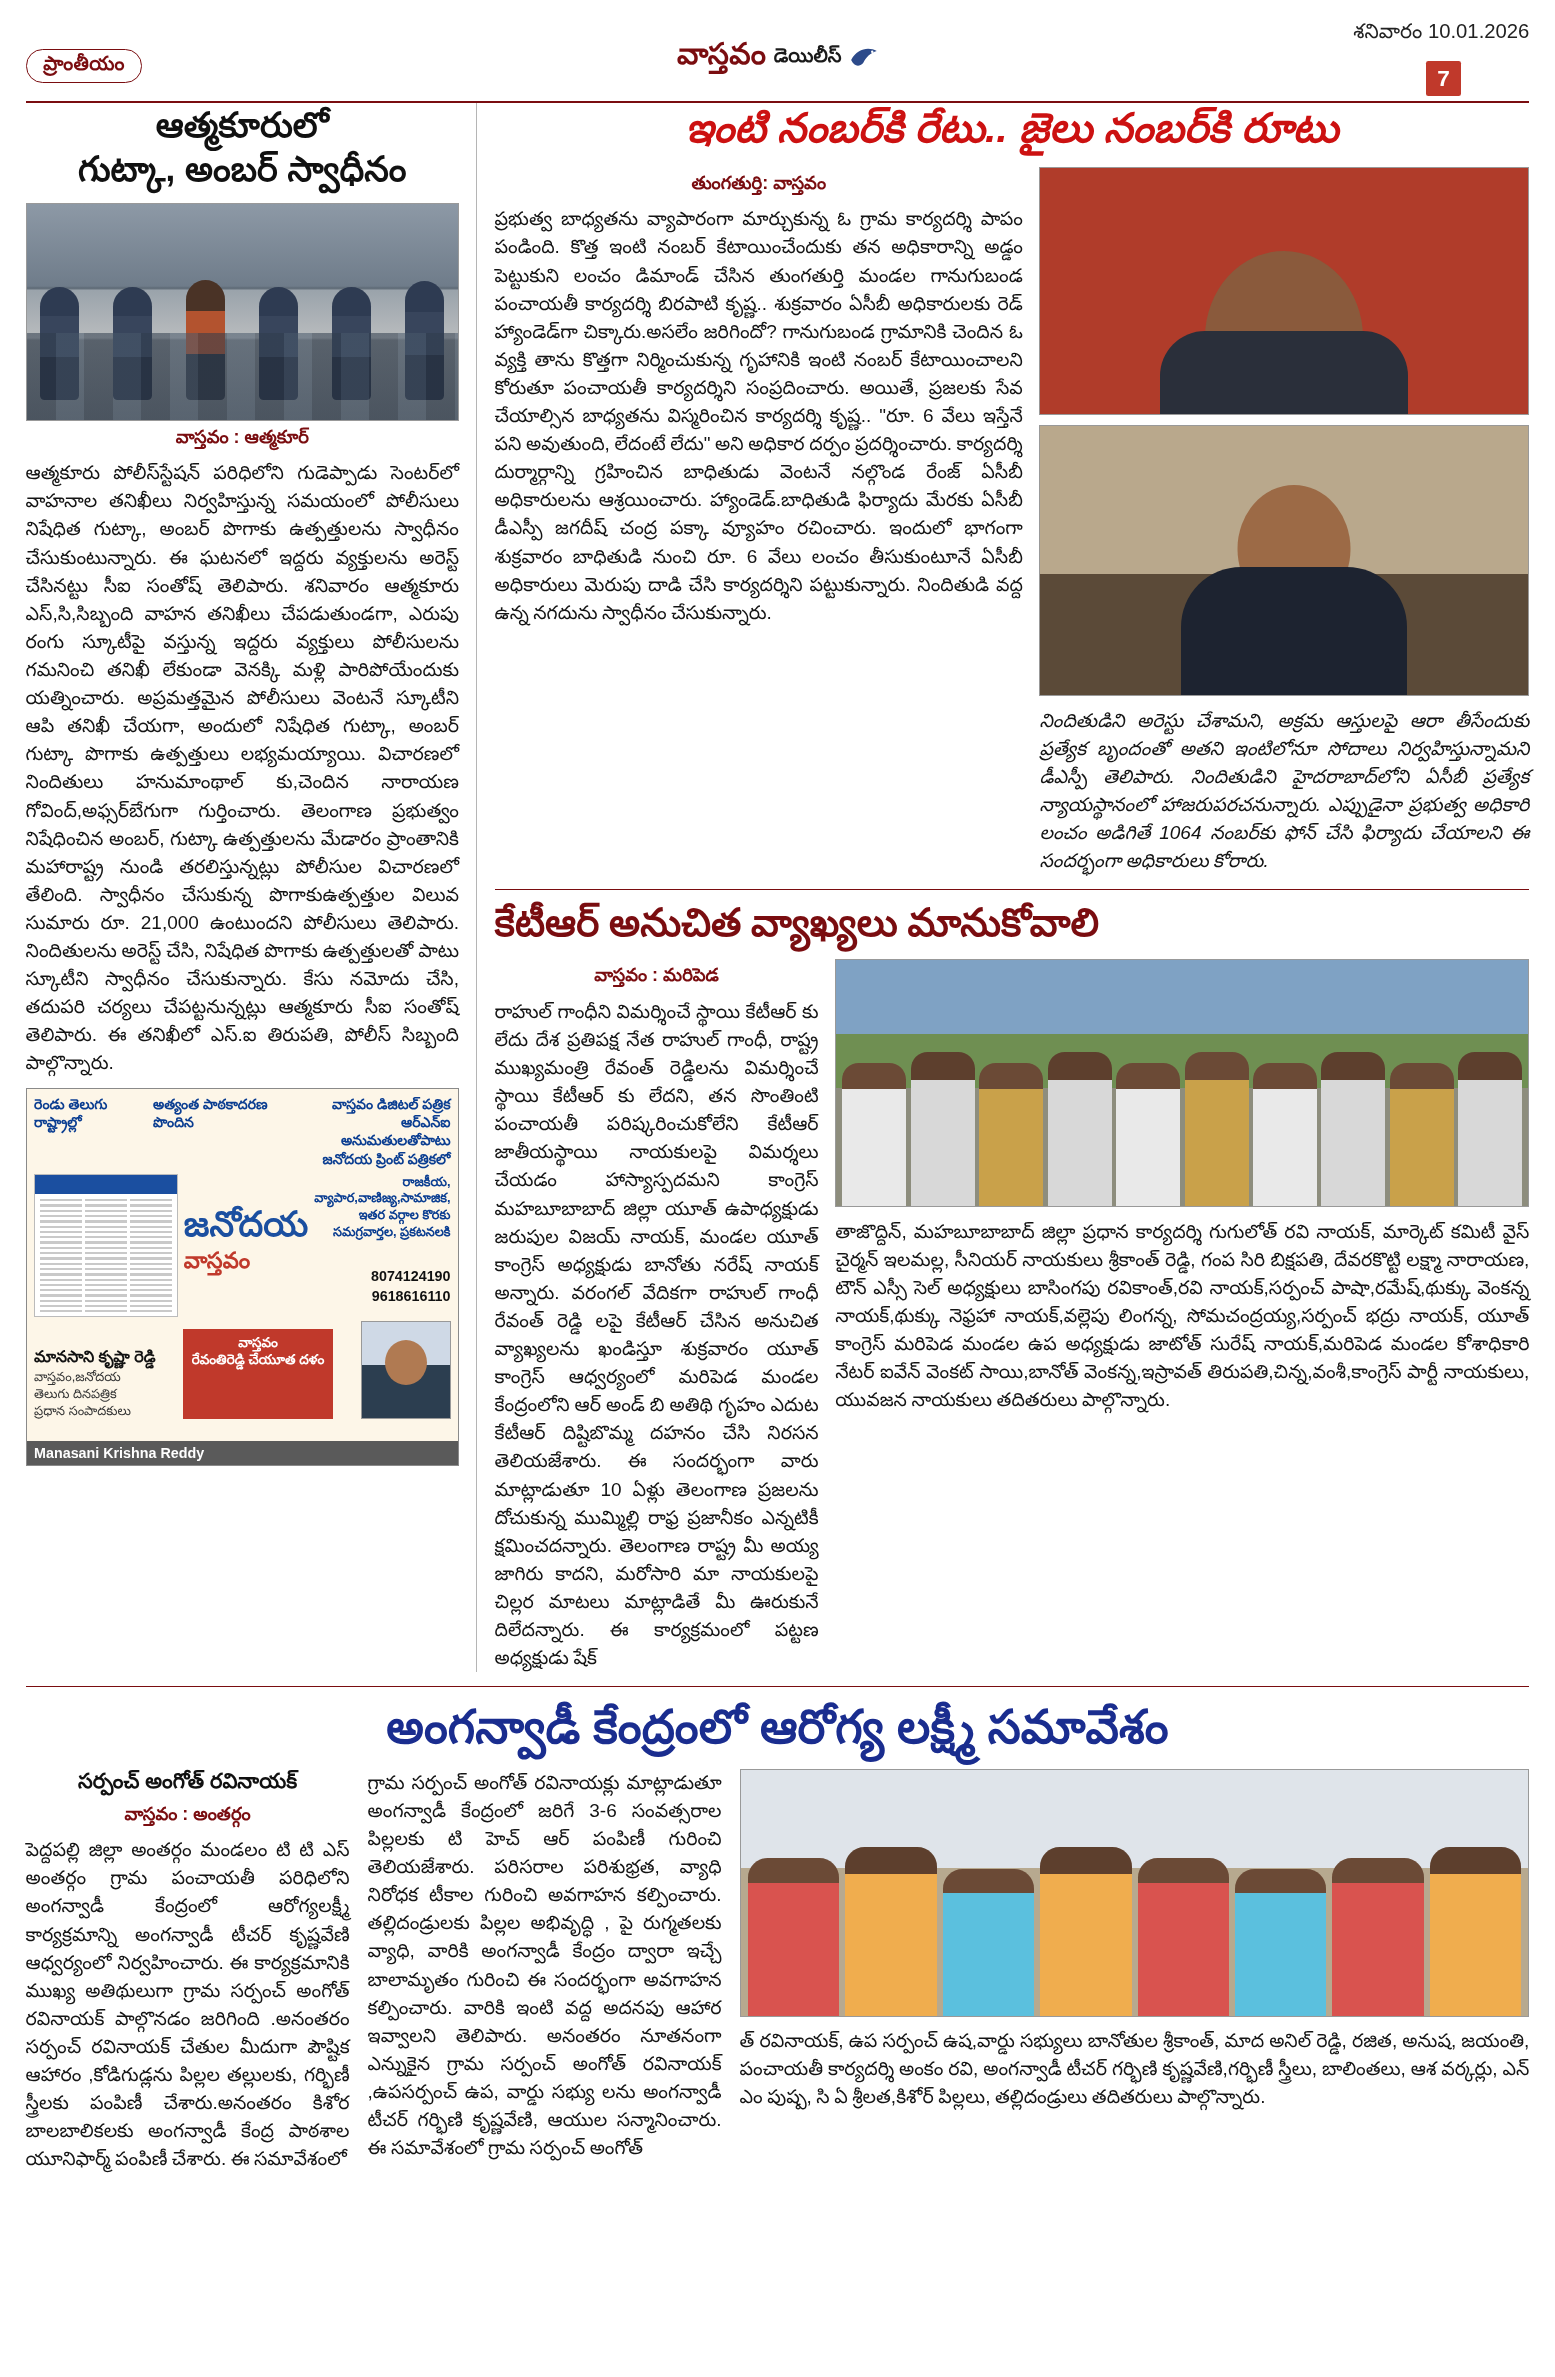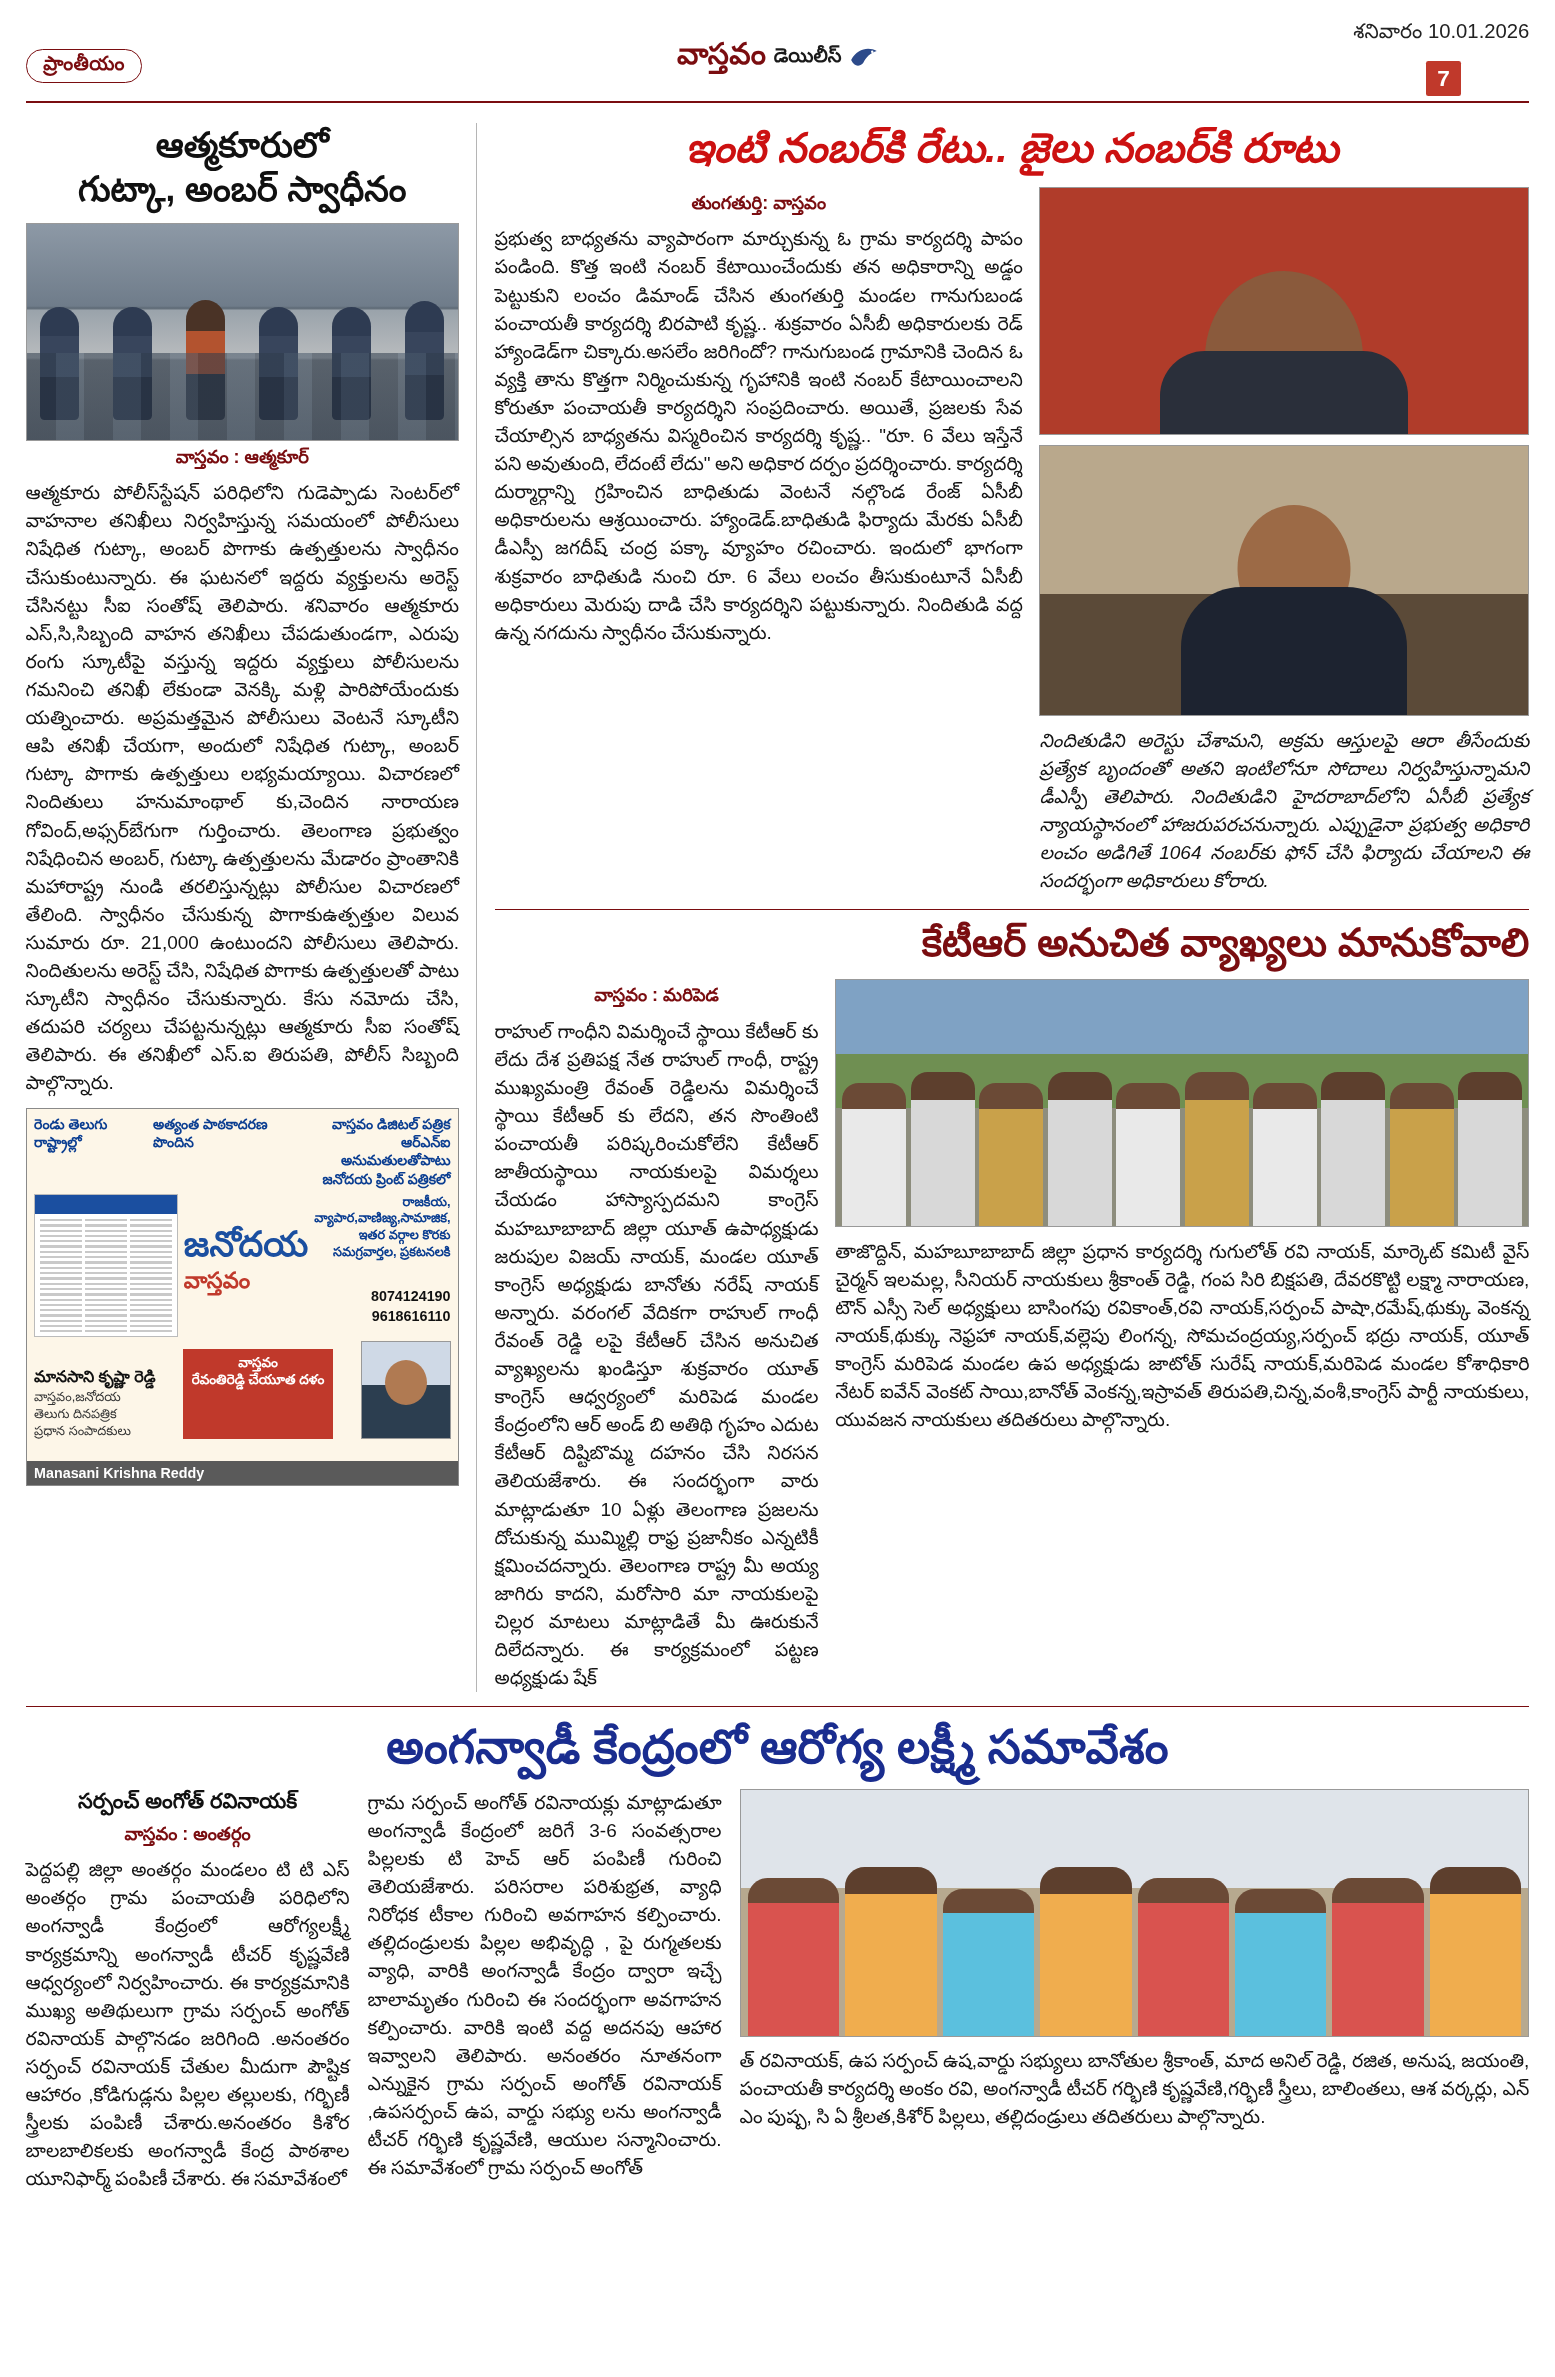--- a/index.html
+++ b/index.html
@@ -83,21 +83,21 @@
     align-items: center;
     justify-content: center;
     border-radius: 2.3px;
     margin-right: -4.5px;
   }
 
   
   .top-grid {
     display: flex;
     gap: 0;
-    margin-top: 20px;
+    margin-top: 0;
   }
   .col-left {
     width: 451px;
     padding-right: 16.6px;
     border-right: 0.8px solid #b5b5b5;
   }
   .col-right {
     flex: 1;
     padding-left: 18px;
   }
@@ -207,23 +207,24 @@
     width:226px; height:128px; border-radius:60px 60px 0 0; background:#1d2330;
   }
 
   .rule { border-top: 1.5px solid #7a0d10; margin: 13.5px 0 10.5px 0; }
 
   
   .headline-blue {
     font-size: 39px;
     font-weight: bold;
     color: #7a0d10;
-    text-align: right;
+    text-align: left;
     line-height: 1.2;
     margin: 3px 0 12px 0;
+    font-family: Liberation Serif, serif;
   }
   .s2-flex { display: flex; gap: 16.6px; }
   .s2-text { width: 324px; }
   .s2-right { flex: 1; }
   .ph-crowd {
     height: 248px;
     background: linear-gradient(180deg,#7fa2c4 0 30%, #6f8f52 30% 52%, #8d8d7d 52% 100%);
     position: relative;
     overflow: hidden;
   }

